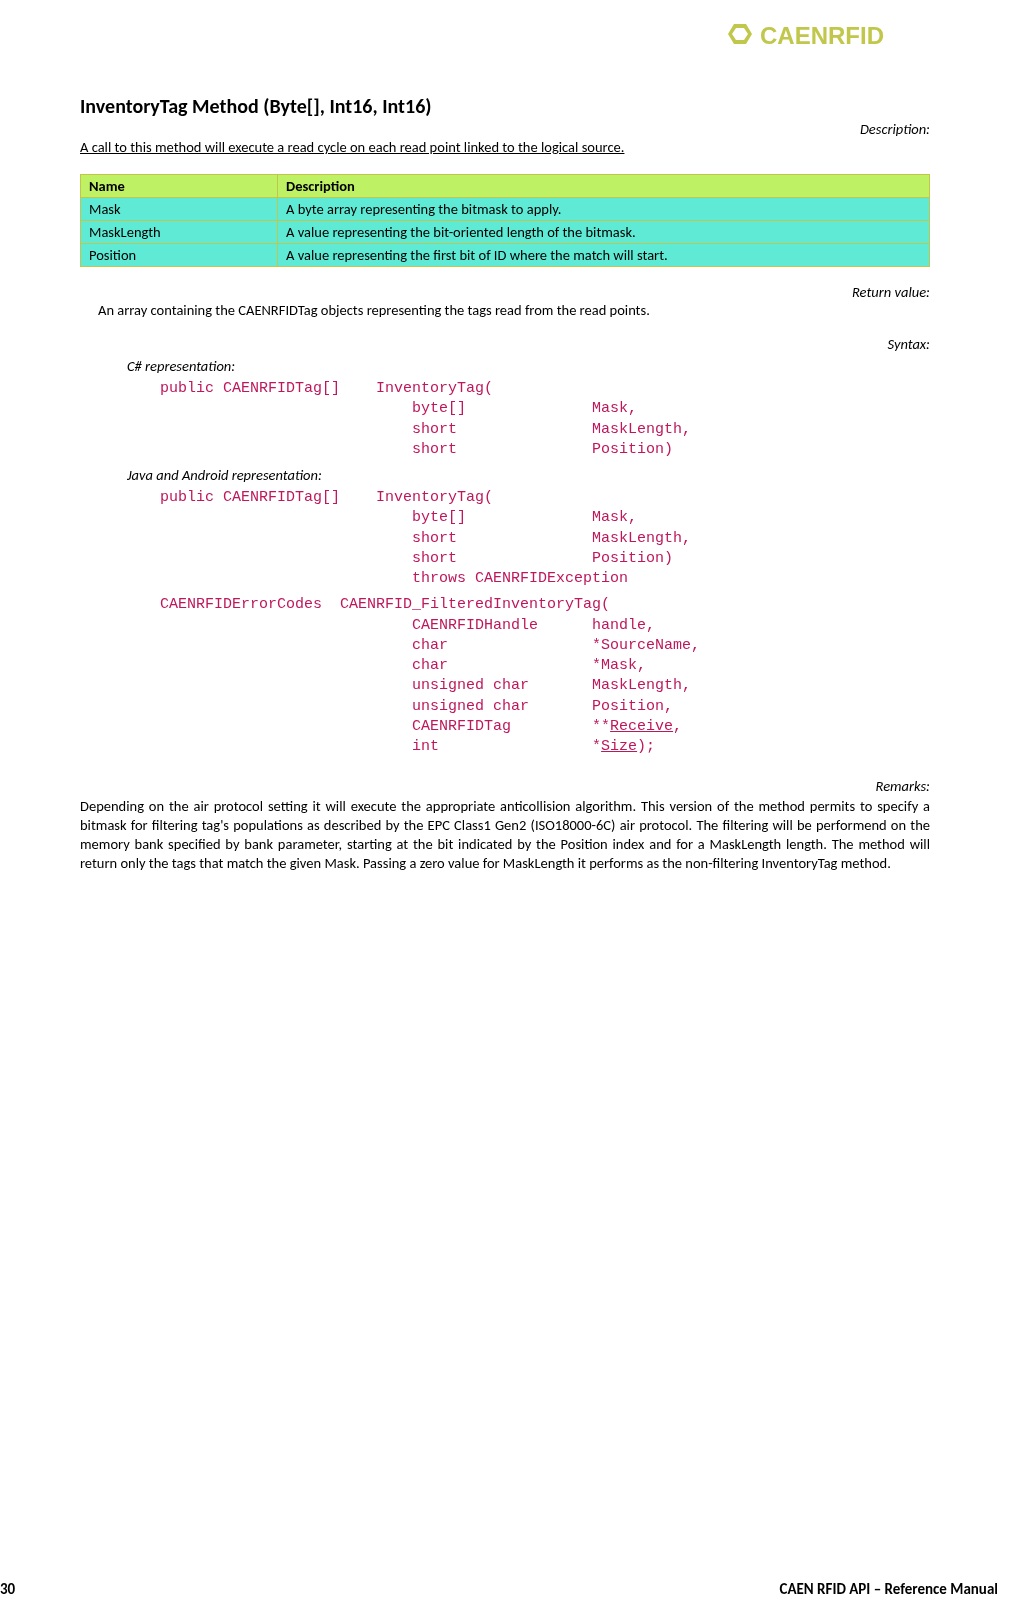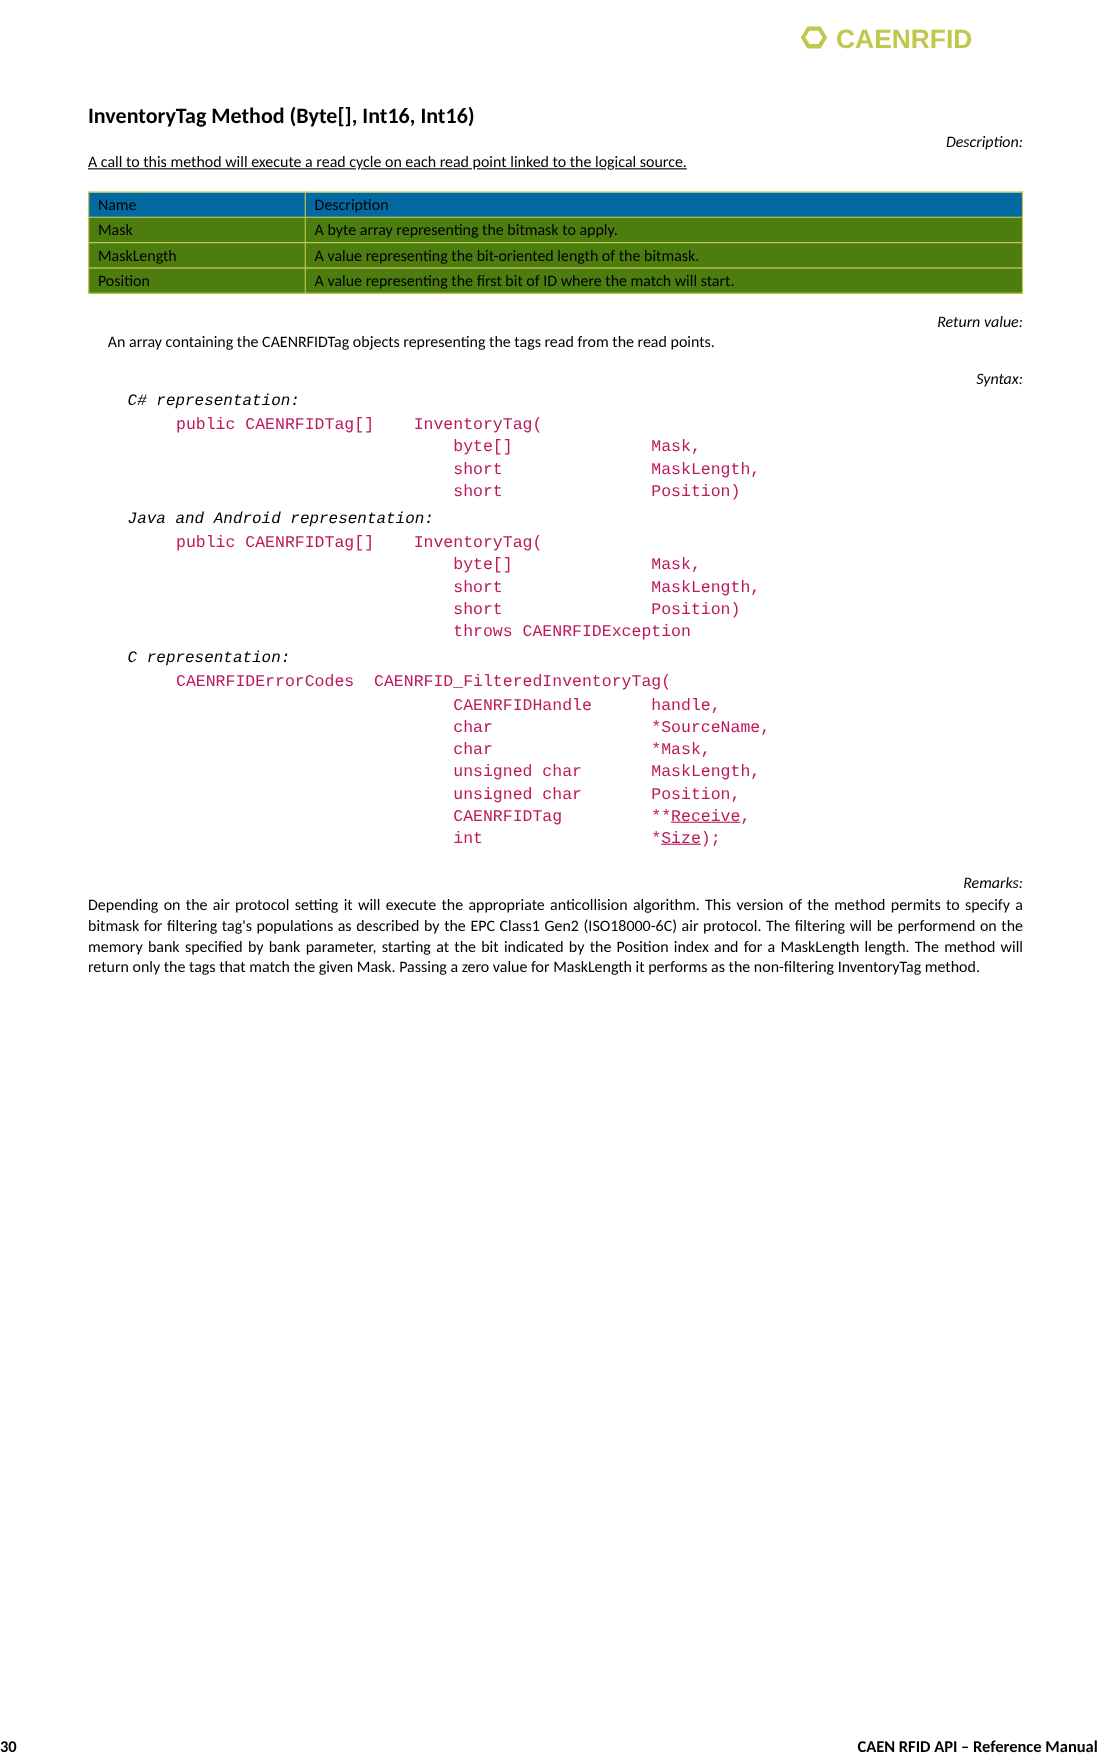--- a/index.html
+++ b/index.html
@@ -47,35 +47,34 @@
       margin: 0 0 16px 0;
     }
     table.params th,
     table.params td {
       border: 1px solid #c0c74a;
       text-align: left;
       padding: 2px 8px;
       font-size: 14.5px;
     }
     table.params th {
-      background: #0369a1;
-      font-weight: normal;
+      background: #bef264;
+      font-weight: bold;
       color: #000;
     }
     table.params td {
-      background: #4d7c0f;
+      background: #5eead4;
     }
     .return-text {
       margin: 0 0 16px 18px;
     }
     .code-label {
       font-style: italic;
-      margin: 4px 0 4px 36px;
+      margin: 4px 0 4px 47px;
       font-size: 14.5px;
-      font-family: Liberation Mono, monospace;
     }
     pre.code {
       font-family: "Courier New", monospace;
       font-size: 15px;
       margin: 4px 0 6px 80px;
       white-space: pre;
       line-height: 1.35;
       color: #be185d;
     }
     .remarks-text {
@@ -160,21 +159,20 @@
                             short               MaskLength,
                             short               Position)</pre>
 
   <p class="code-label">Java and Android representation:</p>
   <pre class="code">public CAENRFIDTag[]    InventoryTag(
                             byte[]              Mask,
                             short               MaskLength,
                             short               Position)
                             throws CAENRFIDException</pre>
 
-  <p class="code-label">C representation:</p>
   <pre class="code"><span>CAENRFIDErrorCodes  CAENRFID_FilteredInventoryTag(
                             CAENRFIDHandle      handle,
                             char                *SourceName,
                             char                *Mask,
                             unsigned char       MaskLength,
                             unsigned char       Position,
                             CAENRFIDTag         **</span><span class="u">Receive</span><span>,
                             int                 *</span><span class="u">Size</span><span>);</span></pre>
 
   <p class="italic-label" style="margin-top:20px">Remarks:</p>

